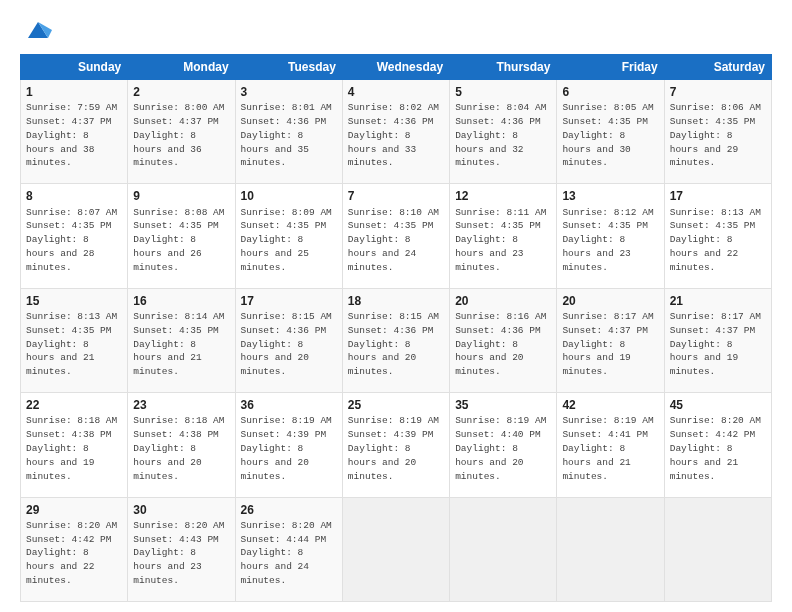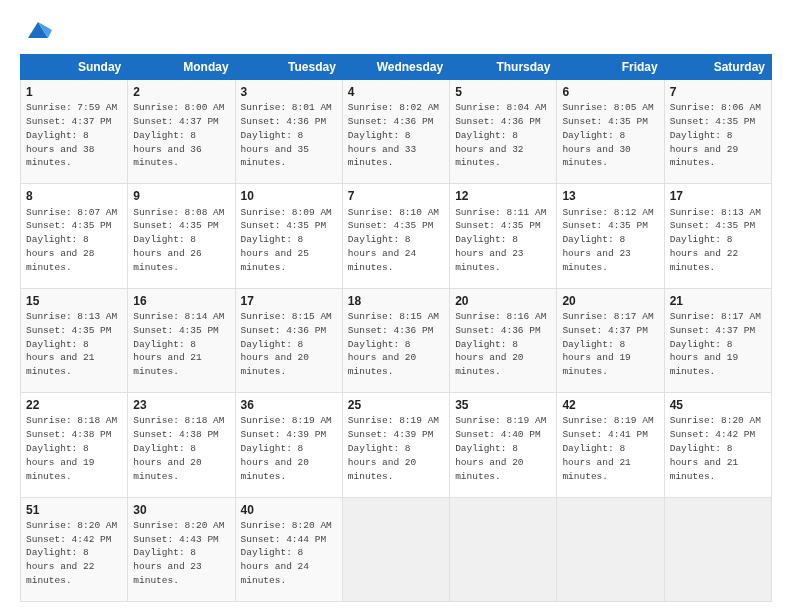--- a/index.html
+++ b/index.html
@@ -173,23 +173,23 @@
           <tr>
             <td><span class="day-num">22</span><span class="day-info">Sunrise: 8:18 AM<br>Sunset: 4:38 PM<br>Daylight: 8 hours and 19 minutes.</span></td>
             <td><span class="day-num">23</span><span class="day-info">Sunrise: 8:18 AM<br>Sunset: 4:38 PM<br>Daylight: 8 hours and 20 minutes.</span></td>
             <td><span class="day-num">36</span><span class="day-info">Sunrise: 8:19 AM<br>Sunset: 4:39 PM<br>Daylight: 8 hours and 20 minutes.</span></td>
             <td><span class="day-num">25</span><span class="day-info">Sunrise: 8:19 AM<br>Sunset: 4:39 PM<br>Daylight: 8 hours and 20 minutes.</span></td>
             <td><span class="day-num">35</span><span class="day-info">Sunrise: 8:19 AM<br>Sunset: 4:40 PM<br>Daylight: 8 hours and 20 minutes.</span></td>
             <td><span class="day-num">42</span><span class="day-info">Sunrise: 8:19 AM<br>Sunset: 4:41 PM<br>Daylight: 8 hours and 21 minutes.</span></td>
             <td><span class="day-num">45</span><span class="day-info">Sunrise: 8:20 AM<br>Sunset: 4:42 PM<br>Daylight: 8 hours and 21 minutes.</span></td>
           </tr>
           <tr>
-            <td><span class="day-num">51</span><span class="day-info">Sunrise: 8:20 AM<br>Sunset: 4:42 PM<br>Daylight: 8 hours and 22 minutes.</span></td>
+            <td><span class="day-num">29</span><span class="day-info">Sunrise: 8:20 AM<br>Sunset: 4:42 PM<br>Daylight: 8 hours and 22 minutes.</span></td>
             <td><span class="day-num">30</span><span class="day-info">Sunrise: 8:20 AM<br>Sunset: 4:43 PM<br>Daylight: 8 hours and 23 minutes.</span></td>
-            <td><span class="day-num">40</span><span class="day-info">Sunrise: 8:20 AM<br>Sunset: 4:44 PM<br>Daylight: 8 hours and 24 minutes.</span></td>
+            <td><span class="day-num">26</span><span class="day-info">Sunrise: 8:20 AM<br>Sunset: 4:44 PM<br>Daylight: 8 hours and 24 minutes.</span></td>
             <td class="empty"></td>
             <td class="empty"></td>
             <td class="empty"></td>
             <td class="empty"></td>
           </tr>
         </tbody>
     </table>
   </div>
 </div>
 

